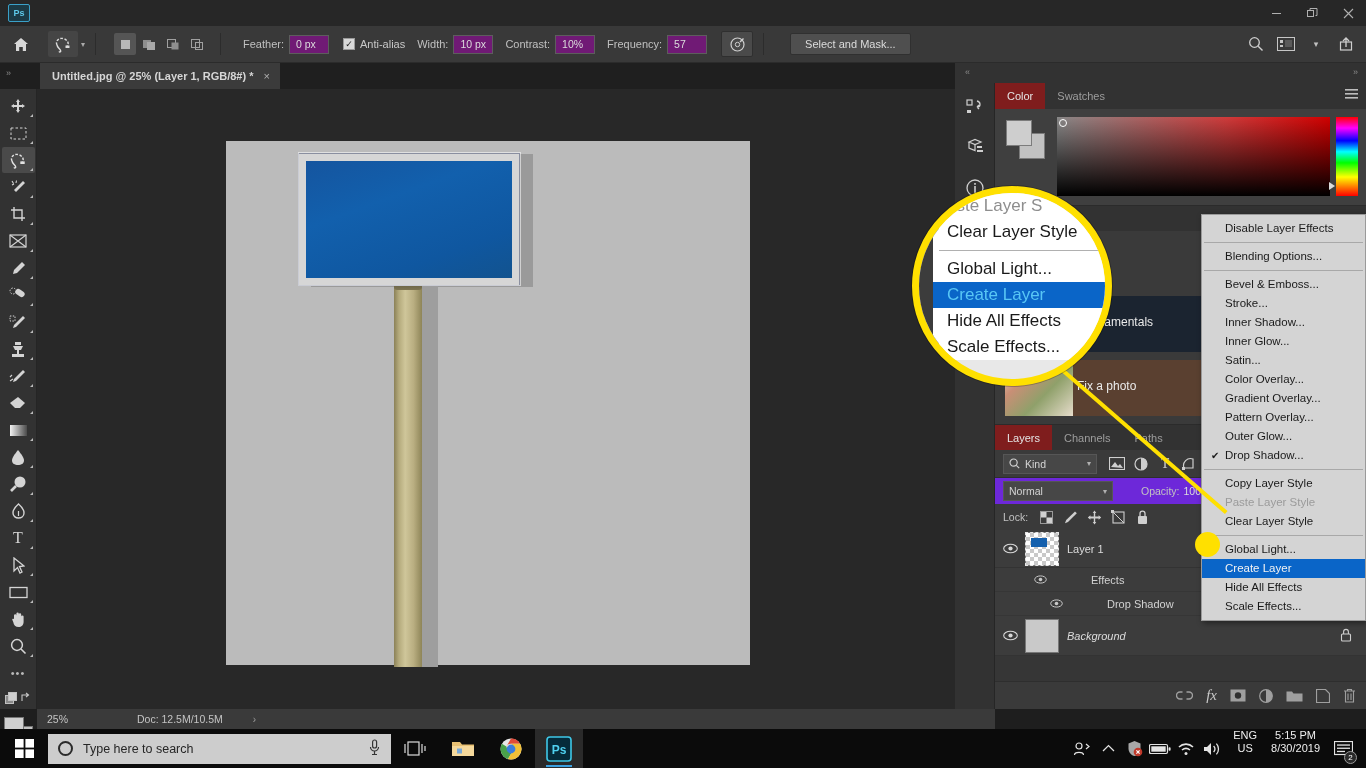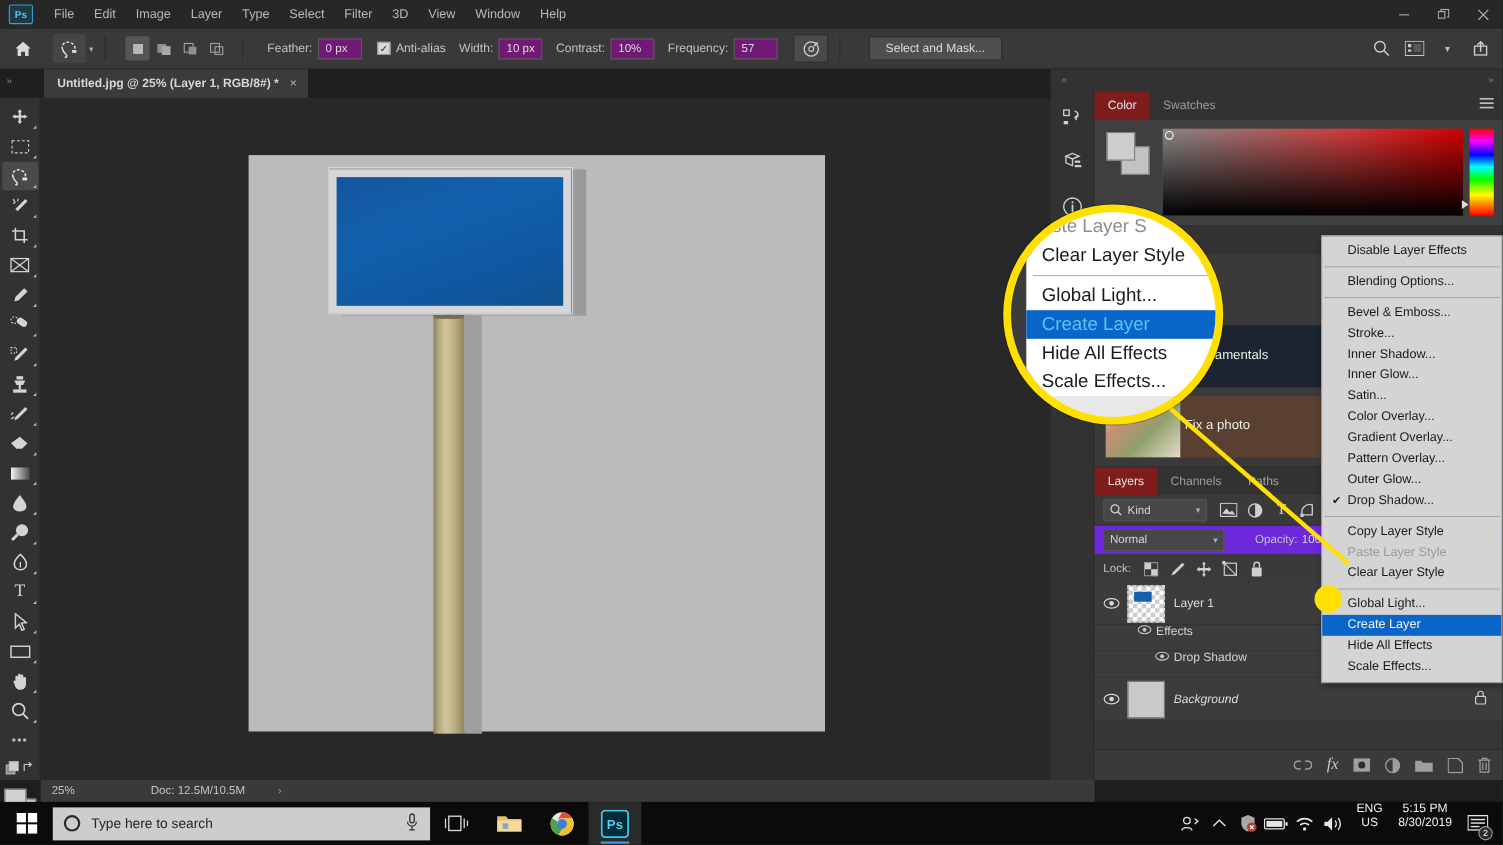--- a/index.html
+++ b/index.html
@@ -259,21 +259,21 @@
     background-size:8px 8px; background-position:0 0,4px 4px; background-color:#fff;
   }
   .lthumb .blue { position:absolute; left:5px; top:5px; width:16px; height:9px; background:#1560ad; }
   .lthumb.sel { outline:1px dashed #e6e6e6; outline-offset:-1px; }
   .lthumb.plain { background:#c9c9c9; background-image:none; }
   .lname { font-size:11px; color:#dcdcdc; }
   .lname.italic { font-style:italic; }
   .lfx { position:absolute; right:34px; font-style:italic; font-size:13px; color:#d8d8d8; }
   .lcaret { position:absolute; right:16px; color:#c0c0c0; font-size:9px; }
   .llock { position:absolute; right:14px; color:#cfcfcf; }
-  .effect-row { height:24px; display:flex; align-items:flex-start; font-size:11px; color:#d2d2d2; border-bottom:1px solid #363636; }
+  .effect-row { height:24px; display:flex; align-items:center; font-size:11px; color:#d2d2d2; border-bottom:1px solid #363636;gap:40px; }
   .effect-row .eeye { width:22px; display:flex; justify-content:center; color:#c8c8c8; }
   .layers-foot {
     position:absolute; left:0; bottom:0; width:371px; height:28px;
     background:#3a3a3a; border-top:1px solid #2e2e2e;
     display:flex; align-items:center; justify-content:flex-end; padding-right:10px; gap:13px;
   }
   .lfoot-ico { color:#9f9f9f; display:flex; align-items:center; }
   .lscroll { position:absolute; right:1px; top:0; width:8px; height:56px; background:#555; }
 
   
@@ -347,33 +347,20 @@
     display:flex; align-items:center; justify-content:center;
   }
 </style>
 </head>
 <body>
 
 <div id="app">
 
   <div class="menubar">
     <div class="ps-logo">Ps</div>
-    <div id="menu-items" style="display:flex">
-        <div class="menu-item">File</div>
-        <div class="menu-item">Edit</div>
-        <div class="menu-item">Image</div>
-        <div class="menu-item">Layer</div>
-        <div class="menu-item">Type</div>
-        <div class="menu-item">Select</div>
-        <div class="menu-item">Filter</div>
-        <div class="menu-item">3D</div>
-        <div class="menu-item">View</div>
-        <div class="menu-item">Window</div>
-        <div class="menu-item">Help</div>
-      </div>
     <div class="wincontrols">
       <div class="wc">
         <svg width="11" height="11" viewBox="0 0 11 11">
             <rect x="1" y="5" width="9" height="1" fill="#b0b0b0"></rect>
           </svg>
       </div>
       <div class="wc">
         <svg width="11" height="11" viewBox="0 0 11 11">
             <rect x="0.5" y="2.5" width="6" height="6" fill="none" stroke="#b0b0b0"></rect>
             <path d="M3 2V0.5H10V7.5H8.5" fill="none" stroke="#b0b0b0"></path>

